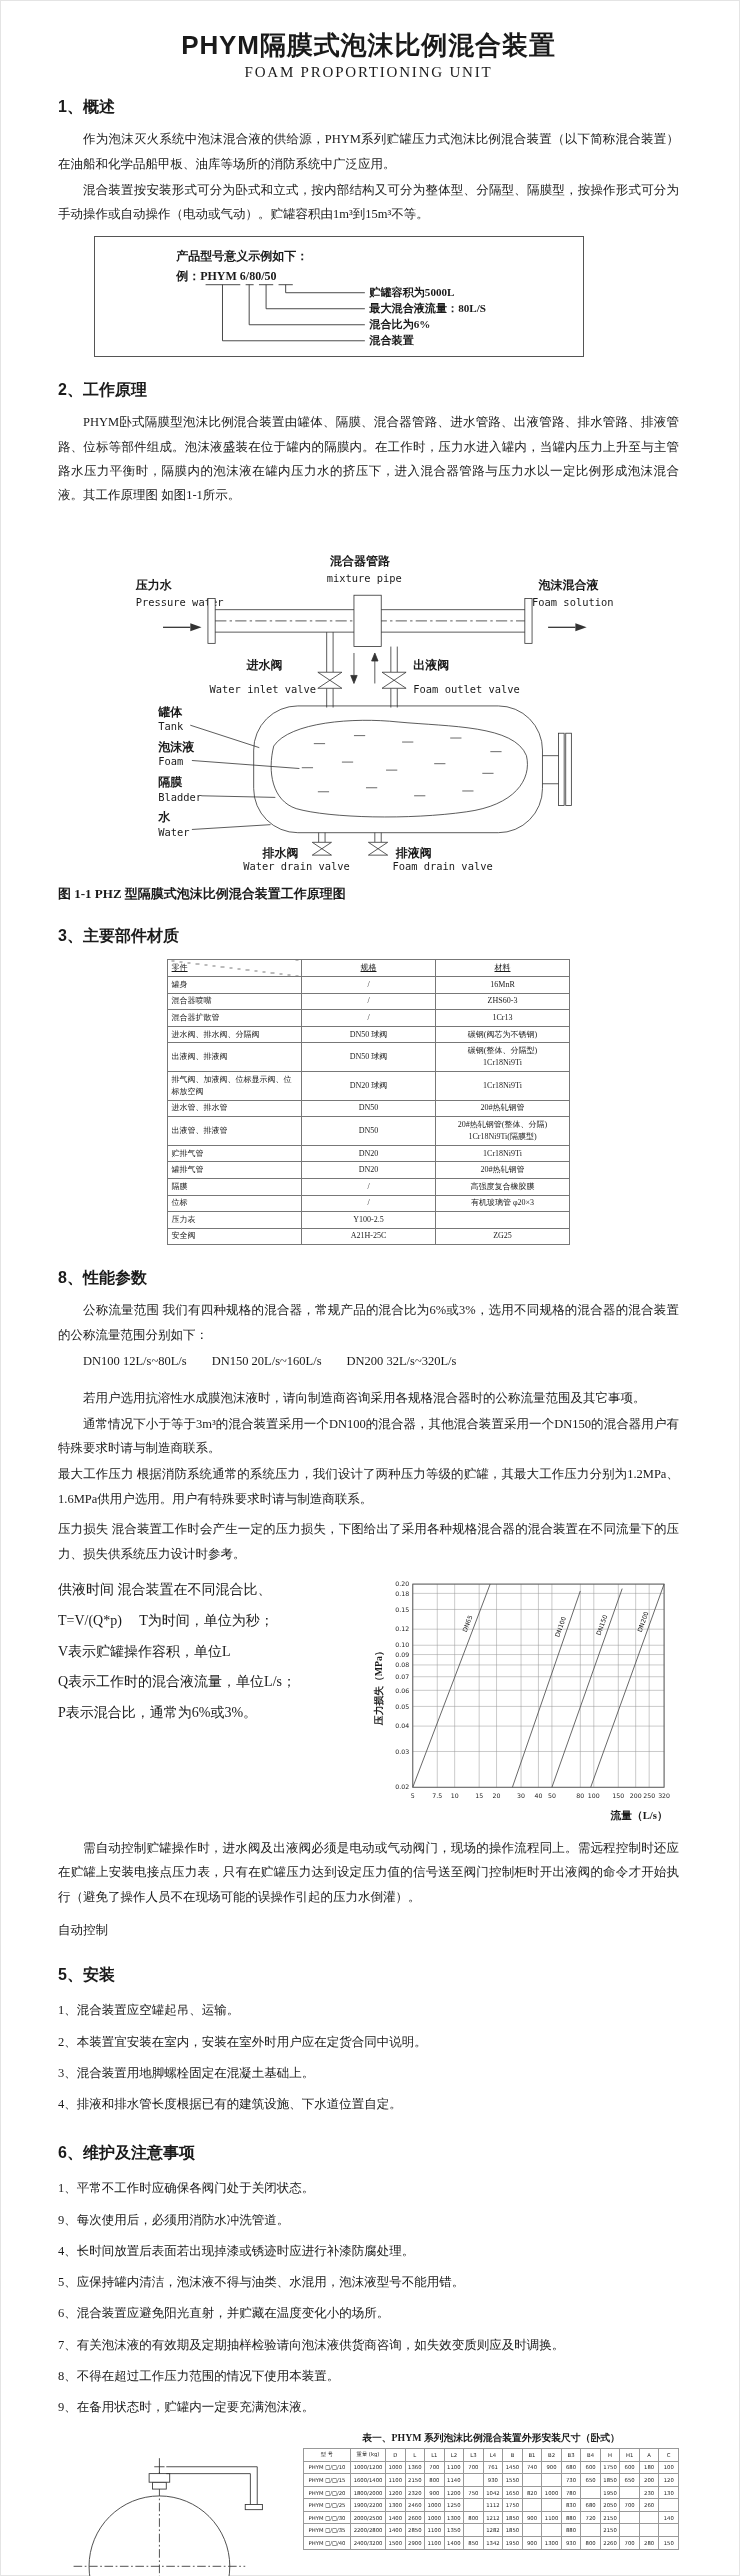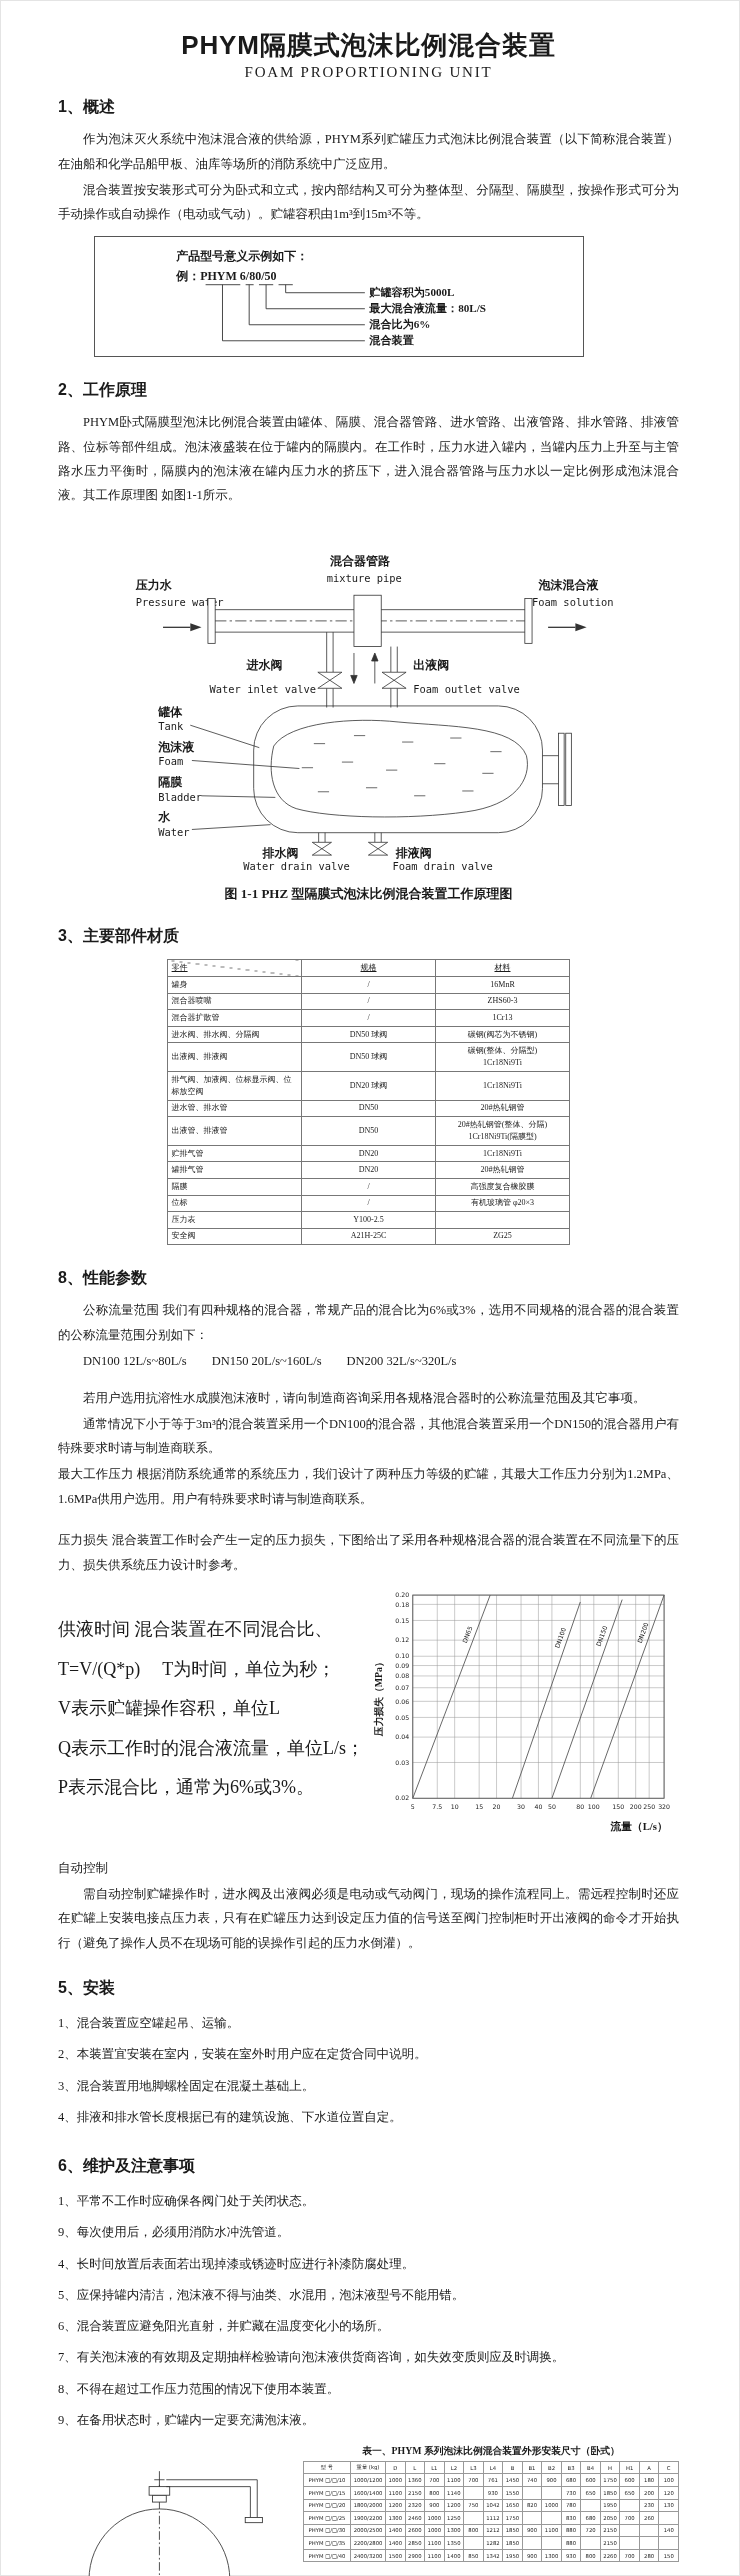--- a/index.html
+++ b/index.html
@@ -5,28 +5,28 @@
   html,body{margin:0;padding:0;background:#ffffff;}
   body{width:740px;height:2576px;overflow:hidden;font-family:"Liberation Serif","DejaVu Serif",serif;color:#1a1a1a;-webkit-font-smoothing:antialiased;}
   .page{width:740px;height:2576px;background:#fff;box-sizing:border-box;padding:23px 60px 9px 57px;border:0.9px solid #e4e4e4;}
   .doc-title{text-align:center;font-family:"Liberation Sans","DejaVu Sans",sans-serif;font-weight:bold;font-size:26px;letter-spacing:0.9px;margin:3.6px 0 1.8px 0;}
   .doc-subtitle{text-align:center;font-size:15px;letter-spacing:1.8px;margin-bottom:16px;}
   h2.sec{font-family:"Liberation Sans","DejaVu Sans",sans-serif;font-weight:bold;font-size:16px;margin:23px 0 9px 0;}
   p.body{font-size:12.5px;line-height:1.95;margin:0 0 1.8px 0;text-align:justify;}
   .indent{text-indent:2em;}
   .model-box{width:481px;margin:9px 0 16px 36px;border:0.9px solid #555;padding:5.3px 3.6px;}
   .diagram-wrap{text-align:center;margin-top:7.1px;}
-  .fig-caption{text-align:center;font-size:13px;font-weight:bold;margin:9px 0 3.6px 0;}
+  .fig-caption{text-align:left;font-size:13px;font-weight:bold;margin:9px 0 3.6px 0;}
   .mat-table{border-collapse:collapse;margin:12.5px auto 0 auto;width:403px;font-size:8px;table-layout:fixed;}
   .mat-table th,.mat-table td{border:0.9px solid #777;padding:1.8px 3.6px;text-align:center;white-space:pre-line;line-height:1.5;}
   .mat-table th{font-weight:normal;text-decoration:underline;}
   .mat-table td:first-child{text-align:left;}
   .mat-table .diag{background:linear-gradient(to top right,transparent 49.4%,#777 49.4%,#777 50.6%,transparent 50.6%);text-align:left;}
   .perf-cols{display:flex;margin-top:9px;}
-  .perf-left{width:294px;font-size:18px;line-height:2.2;margin-top:24px;}
+  .perf-left{width:294px;font-size:14px;line-height:2.2;}
   .perf-left .ln{white-space:nowrap;}
   .perf-right{flex:1;padding-left:18px;}
   .list .li{font-size:12.5px;line-height:2.5;}
   .bottom-block{display:flex;align-items:flex-start;margin-top:5.3px;}
   .bb-left{width:245px;flex:none;}
   .bb-right{flex:1;}
   .tbl-caption{text-align:center;font-size:9.8px;font-weight:bold;margin:3.6px 0 2.7px 0;}
   .dims-table{border-collapse:collapse;width:100%;font-size:5.3px;table-layout:fixed;font-family:"DejaVu Sans",sans-serif;color:#222;}
   .dims-table th,.dims-table td{border:0.9px solid #999;padding:0.9px 0;text-align:center;overflow:hidden;height:9.8px;}
   .dims-table th{font-weight:normal;}
@@ -275,21 +275,21 @@
         </tr>
       </tbody>
     </table>
 
   <h2 class="sec">8、性能参数</h2>
   <p class="body indent">公称流量范围  我们有四种规格的混合器，常规产品的混合比为6%或3%，选用不同规格的混合器的混合装置的公称流量范围分别如下：</p>
   <p class="body" style="padding-left:2em;">DN100  12L/s~80L/s　　DN150  20L/s~160L/s　　DN200  32L/s~320L/s</p>
   <p class="body indent" style="margin-top:12.5px;">若用户选用抗溶性水成膜泡沫液时，请向制造商咨询采用各规格混合器时的公称流量范围及其它事项。</p>
   <p class="body indent">通常情况下小于等于3m³的混合装置采用一个DN100的混合器，其他混合装置采用一个DN150的混合器用户有特殊要求时请与制造商联系。</p>
   <p class="body">最大工作压力 根据消防系统通常的系统压力，我们设计了两种压力等级的贮罐，其最大工作压力分别为1.2MPa、1.6MPa供用户选用。用户有特殊要求时请与制造商联系。</p>
-  <p class="body" style="margin-top:17px;">压力损失  混合装置工作时会产生一定的压力损失，下图给出了采用各种规格混合器的混合装置在不同流量下的压力、损失供系统压力设计时参考。</p>
+  <p class="body" style="margin-top:6px;">压力损失  混合装置工作时会产生一定的压力损失，下图给出了采用各种规格混合器的混合装置在不同流量下的压力、损失供系统压力设计时参考。</p>
 
   <div class="perf-cols">
     <div class="perf-left">
         <div class="ln">供液时间  混合装置在不同混合比、</div>
         <div class="ln">T=V/(Q*p)　  T为时间，单位为秒；</div>
         <div class="ln">V表示贮罐操作容积，单位L</div>
         <div class="ln">Q表示工作时的混合液流量，单位L/s；</div>
         <div class="ln">P表示混合比，通常为6%或3%。</div>
       </div>
     <div class="perf-right">
@@ -358,22 +358,22 @@
             <line x1="204.13062045970602" y1="238" x2="283.0000000000001" y2="15.07901799414272" stroke="#555" stroke-width="1"></line>
             <text transform="translate(258.49396131952363,68.03847331566561) rotate(-70.51623522020786)" font-size="7" fill="#333" font-family="DejaVu Sans,sans-serif">DN150</text>
             <line x1="247.6525931318485" y1="238" x2="330" y2="10" stroke="#555" stroke-width="1"></line>
             <text transform="translate(304.5896742142806,64.28) rotate(-70.141657032486)" font-size="7" fill="#333" font-family="DejaVu Sans,sans-serif">DN200</text>
             <text x="14" y="124" font-size="11" font-weight="bold" fill="#1a1a1a" text-anchor="middle" transform="rotate(-90 14 124)" font-family="Liberation Serif,serif">压力损失（MPa）</text>
             <text x="270" y="274" font-size="12" font-weight="bold" fill="#1a1a1a" font-family="Liberation Serif,serif">流量（L/s）</text>
           </svg></div>
     </div>
   </div>
 
+  <p class="body indent">需自动控制贮罐操作时，进水阀及出液阀必须是电动或气动阀门，现场的操作流程同上。需远程控制时还应在贮罐上安装电接点压力表，只有在贮罐压力达到设定压力值的信号送至阀门控制柜时开出液阀的命令才开始执行（避免了操作人员不在现场可能的误操作引起的压力水倒灌）。</p>
   <p class="body" style="margin-top:9px;">自动控制</p>
-  <p class="body indent">需自动控制贮罐操作时，进水阀及出液阀必须是电动或气动阀门，现场的操作流程同上。需远程控制时还应在贮罐上安装电接点压力表，只有在贮罐压力达到设定压力值的信号送至阀门控制柜时开出液阀的命令才开始执行（避免了操作人员不在现场可能的误操作引起的压力水倒灌）。</p>
 
   <h2 class="sec">5、安装</h2>
   <div class="list">
       <div class="li">1、混合装置应空罐起吊、运输。</div>
       <div class="li">2、本装置宜安装在室内，安装在室外时用户应在定货合同中说明。</div>
       <div class="li">3、混合装置用地脚螺栓固定在混凝土基础上。</div>
       <div class="li">4、排液和排水管长度根据已有的建筑设施、下水道位置自定。</div>
     </div>
 
   <h2 class="sec">6、维护及注意事项</h2>

